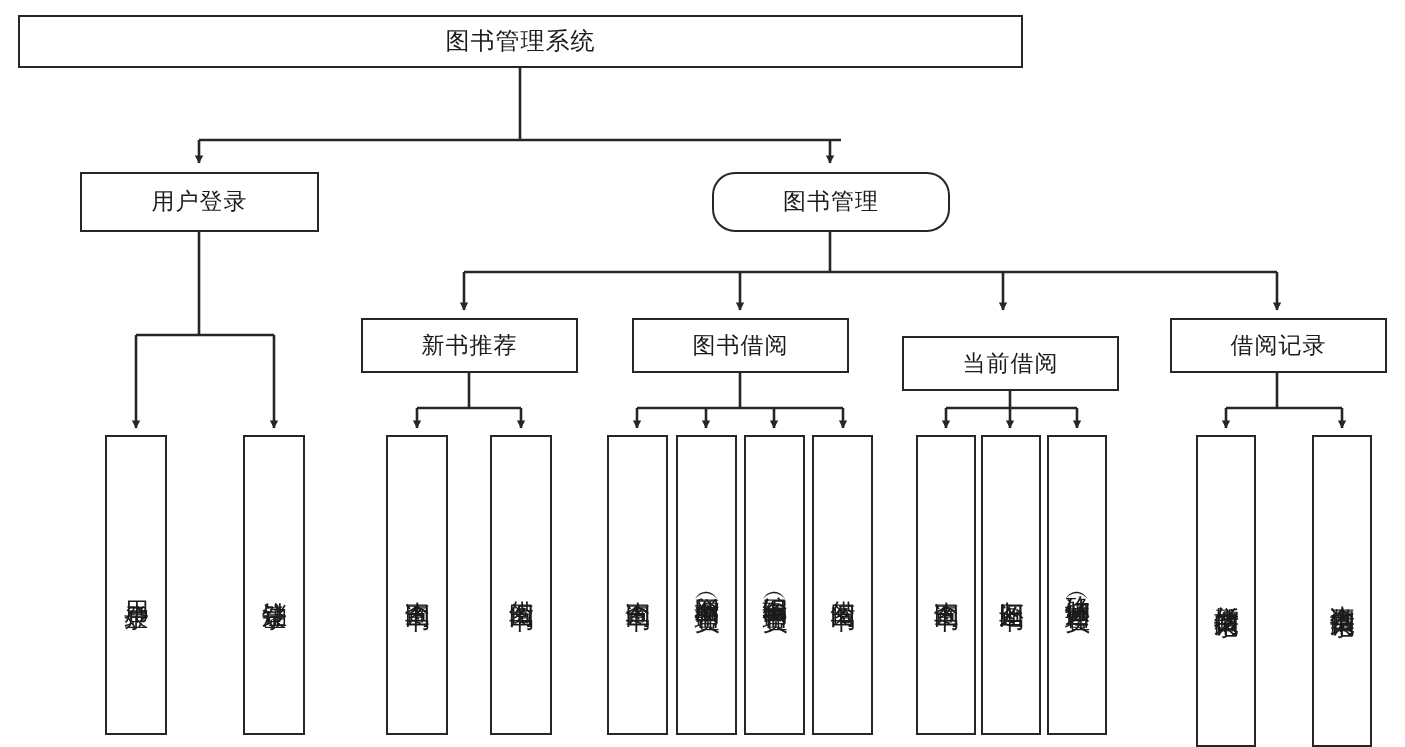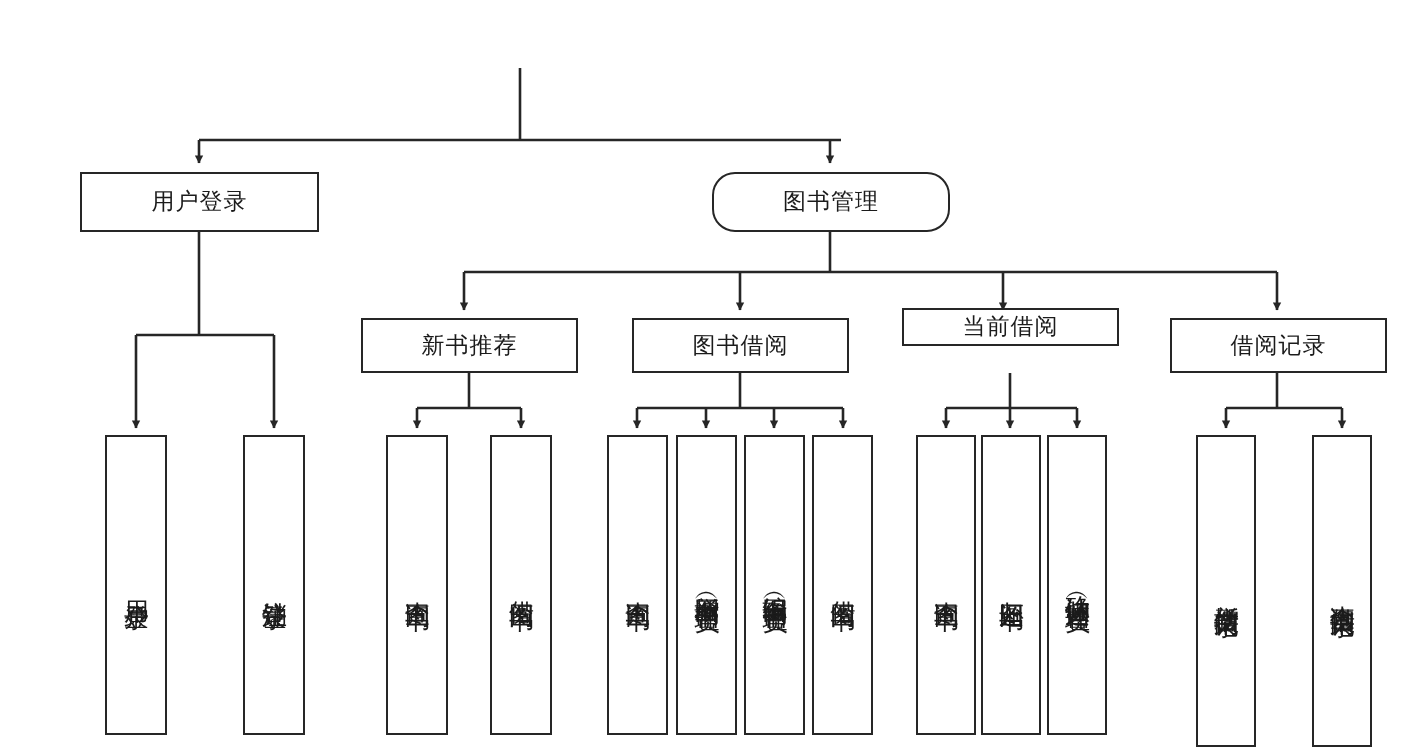--- a/index.html
+++ b/index.html
@@ -119,35 +119,38 @@
       <path d="M1010,408 L1010,428" marker-end="url(#arrowhead)"></path>
       <path d="M1077,408 L1077,428" marker-end="url(#arrowhead)"></path>
 
       <path d="M1277,373 L1277,408"></path>
       <path d="M1226,408 L1342,408"></path>
       <path d="M1226,408 L1226,428" marker-end="url(#arrowhead)"></path>
       <path d="M1342,408 L1342,428" marker-end="url(#arrowhead)"></path>
     </g>
   </svg>
 
+  <div class="node horiz root" style="left:18px; top:15px; width:1005px; height:53px;">
+    <span>图书管理系统</span>
+  </div>
 
   <div class="node horiz" style="left:80px; top:172px; width:239px; height:60px;">
     <span>用户登录</span>
   </div>
   <div class="node horiz" style="left:712px; top:172px; width:238px; height:60px;border-radius:23px;">
     <span>图书管理</span>
   </div>
 
   <div class="node horiz" style="left:361px; top:318px; width:217px; height:55px;">
     <span>新书推荐</span>
   </div>
   <div class="node horiz" style="left:632px; top:318px; width:217px; height:55px;">
     <span>图书借阅</span>
   </div>
-  <div class="node horiz" style="left:902px; top:308px; width:217px; height:38px;">
+  <div class="node horiz" style="left:902px; top:336px; width:217px; height:55px;">
     <span>当前借阅</span>
   </div>
   <div class="node horiz" style="left:1170px; top:318px; width:217px; height:55px;">
     <span>借阅记录</span>
   </div>
 
   <div class="node vert" style="left:105px; top:435px; width:62px; height:300px;">
     <span class="vtext">用户登录</span>
   </div>
   <div class="node vert" style="left:243px; top:435px; width:62px; height:300px;">

